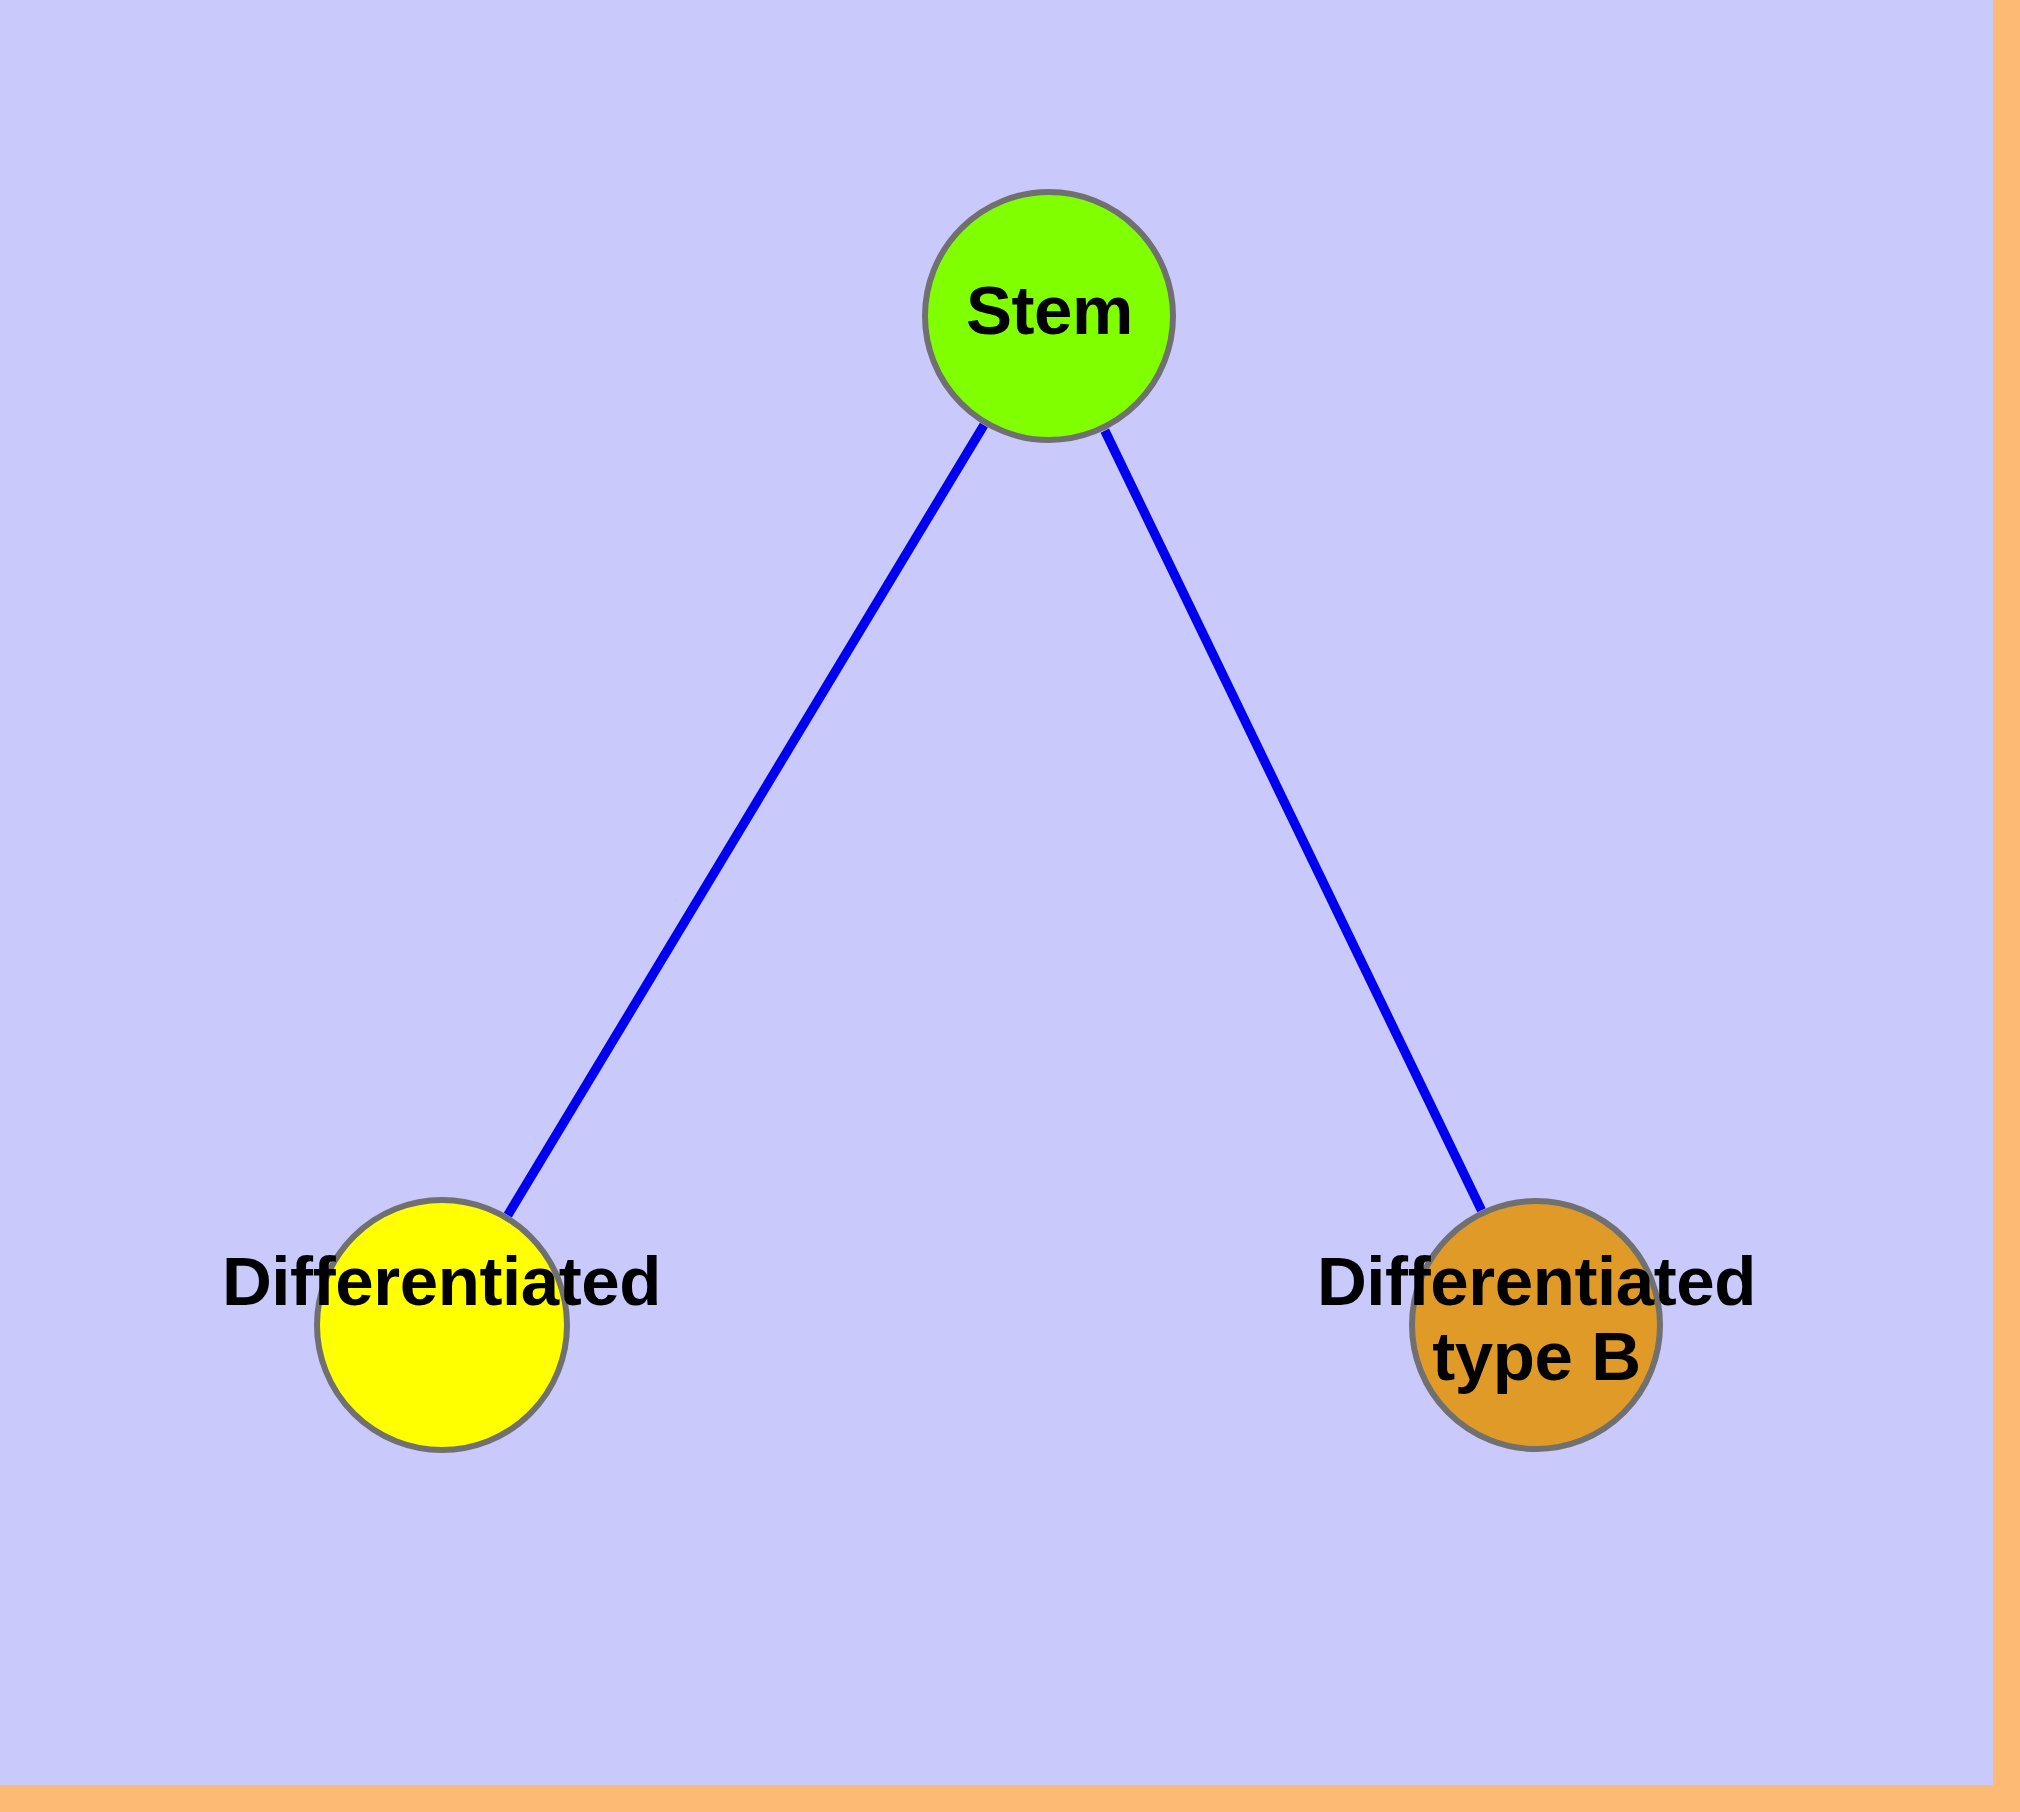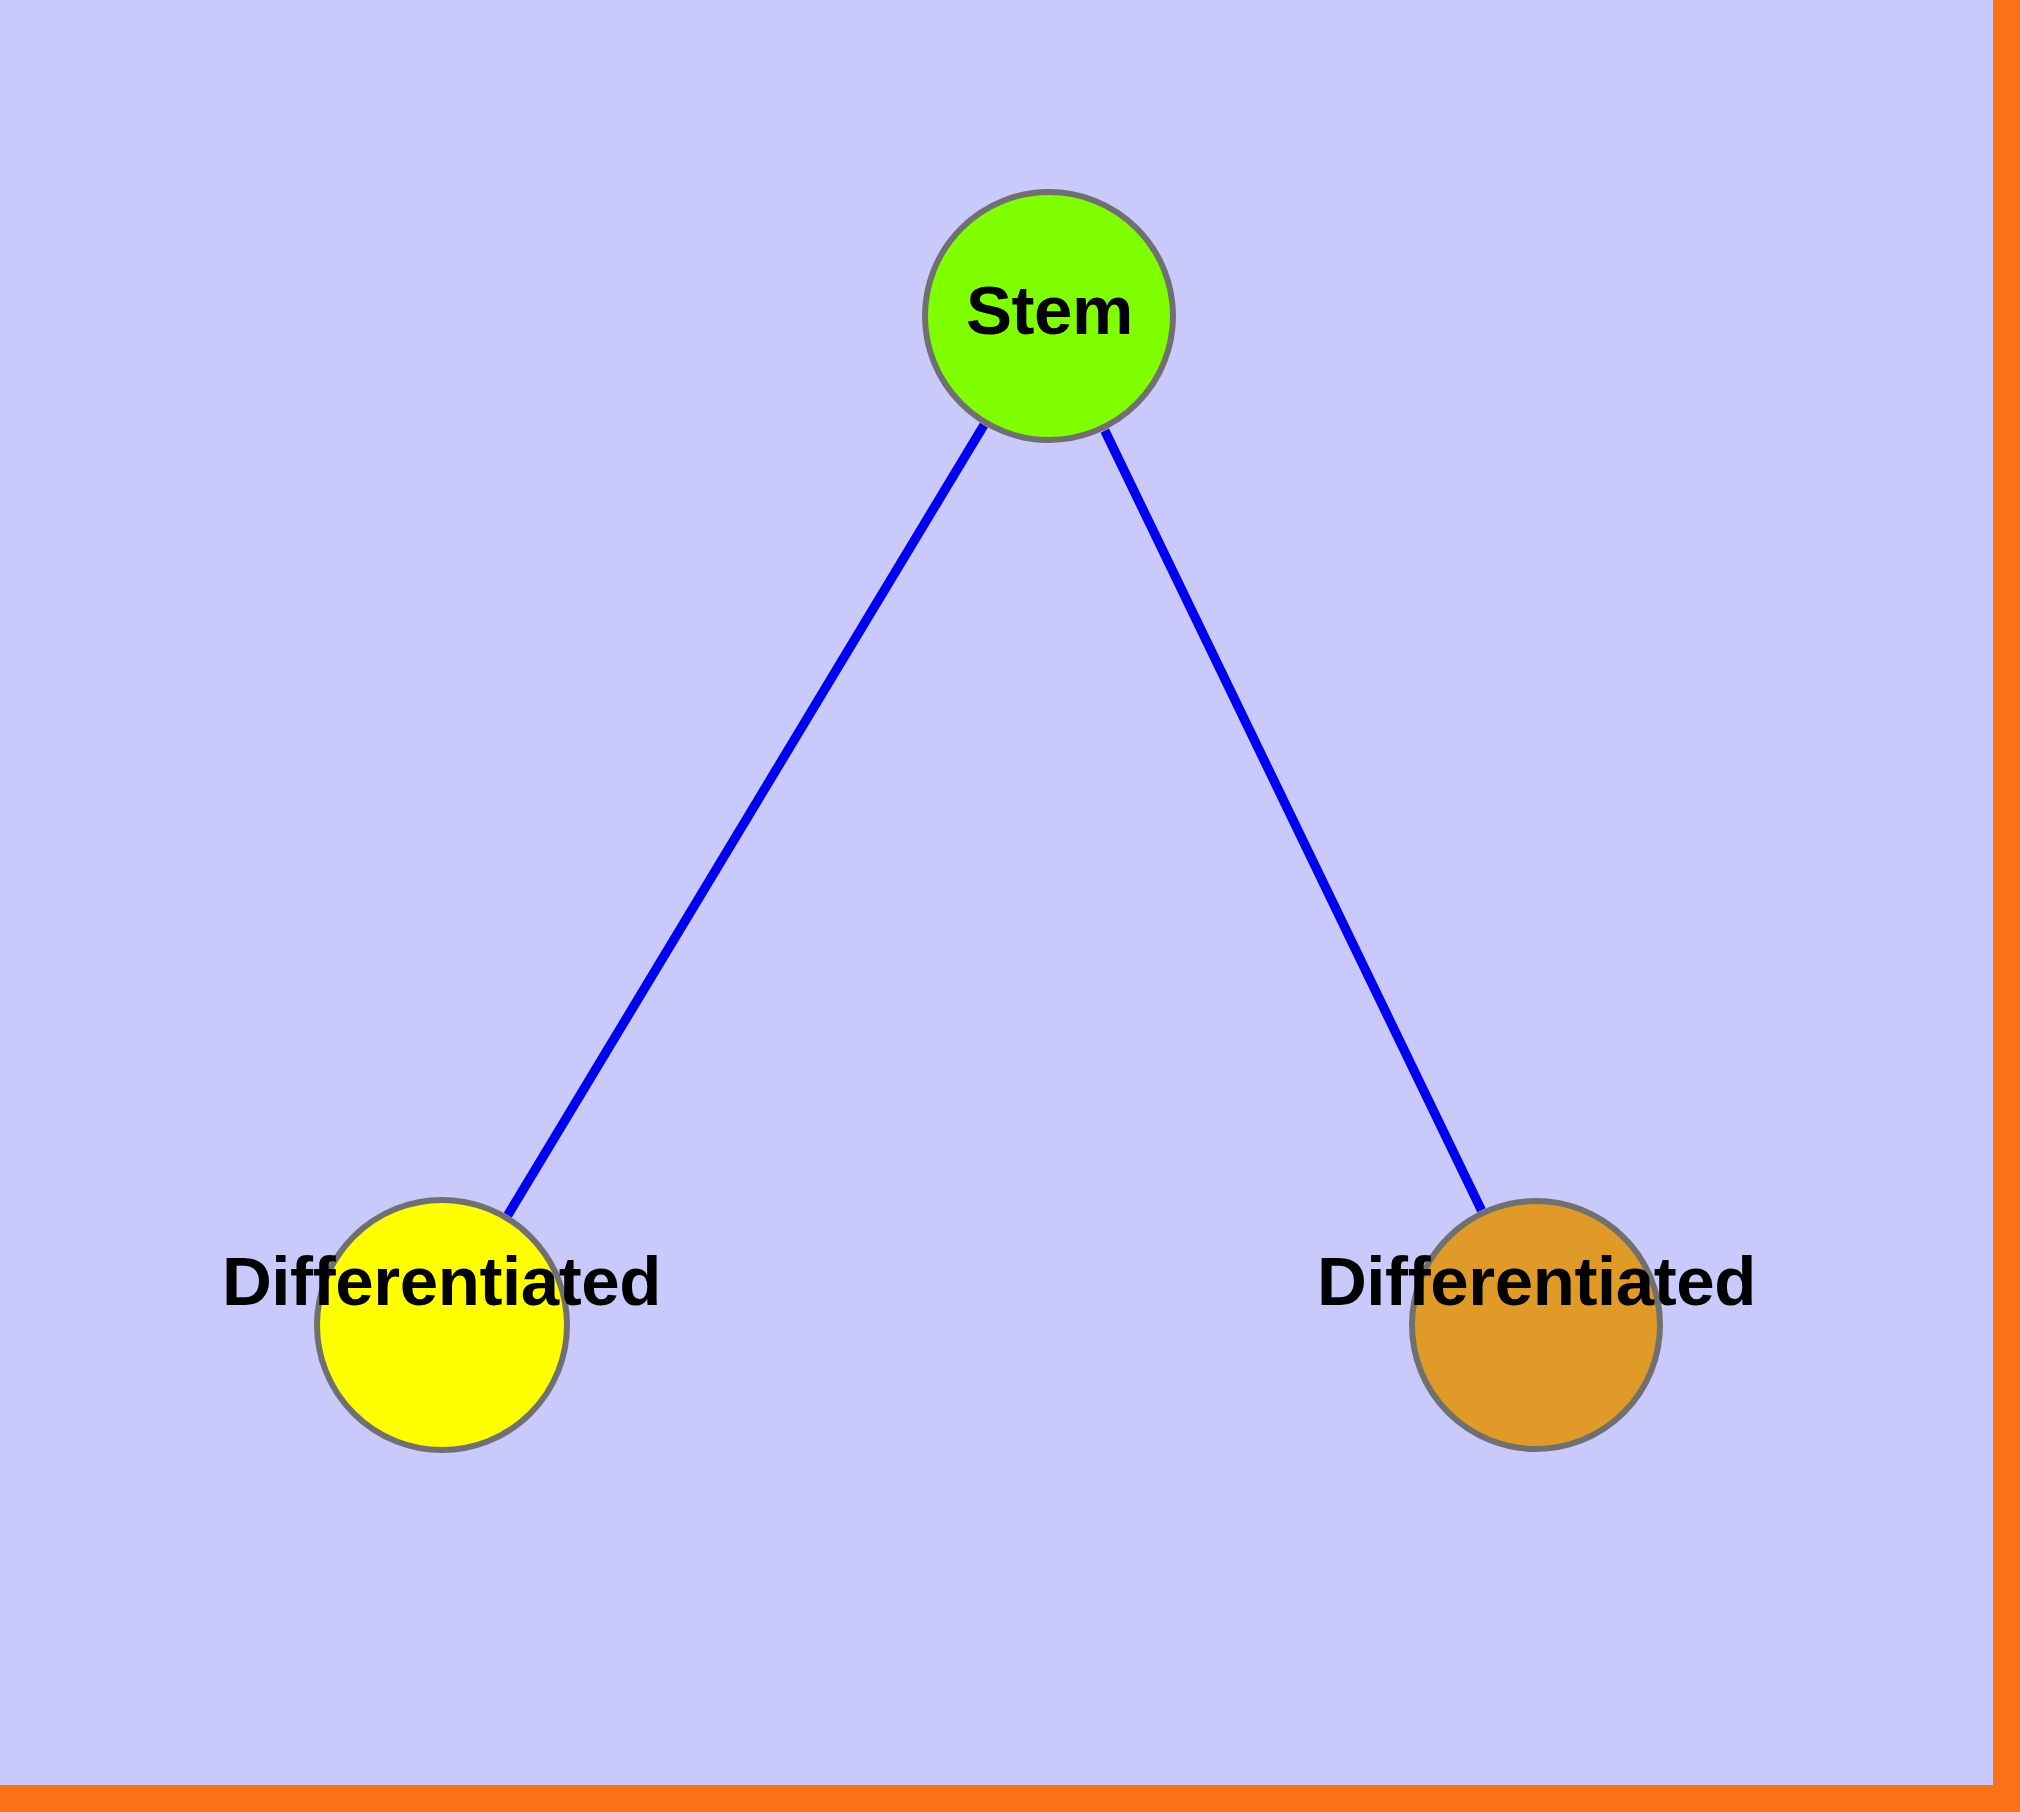--- a/index.html
+++ b/index.html
@@ -11,21 +11,21 @@
   body {
     width: 2021px;
     height: 1812px;
     overflow: hidden;
     font-family: "Liberation Sans", sans-serif;
   }
   #graph-canvas {
     position: relative;
     width: 2021px;
     height: 1812px;
-    background: #f97316;
+    background: #fdba74;
   }
   #plot-background {
     position: absolute;
     left: 0;
     top: 0;
     width: 1993px;
     height: 1785px;
     background: #c9c9fc;
   }
   #edge-layer {
@@ -103,16 +103,16 @@
     <line x1="1303.3" y1="508.1" x2="1747.7" y2="1427.9" stroke="#0000ee" stroke-width="11"></line>
   </svg>
 
   <div id="node-stem" class="graph-node" style="left: 922px; top: 189px; width: 254px; height: 254px; background: rgb(128, 255, 0); border-color: rgb(112, 112, 112);"></div>
   <div id="label-stem" class="node-label" style="left: 795px; top: 274px; color: rgb(0, 0, 0);"><span>Stem</span></div>
 
   <div id="node-diff-a" class="graph-node" style="left: 314px; top: 1197px; width: 256px; height: 256px; background: rgb(255, 255, 0); border-color: rgb(112, 112, 112);"></div>
   <div id="label-diff-a" class="node-label" style="left: 187px; top: 1245px; color: rgb(0, 0, 0);"><span>Differentiated</span><br></div>
 
   <div id="node-diff-b" class="graph-node" style="left: 1409px; top: 1198px; width: 254px; height: 254px; background: rgb(224, 154, 40); border-color: rgb(112, 112, 112);"></div>
-  <div id="label-diff-b" class="node-label" style="left: 1282px; top: 1245px; color: rgb(0, 0, 0);"><span>Differentiated</span><br></div>
+  <div id="label-diff-b" class="node-label" style="left: 1282px; top: 1245px; color: rgb(0, 0, 0);"><span>Differentiated</span><br><span>type B</span></div>
 
 </div>
 
 
 </body></html>

